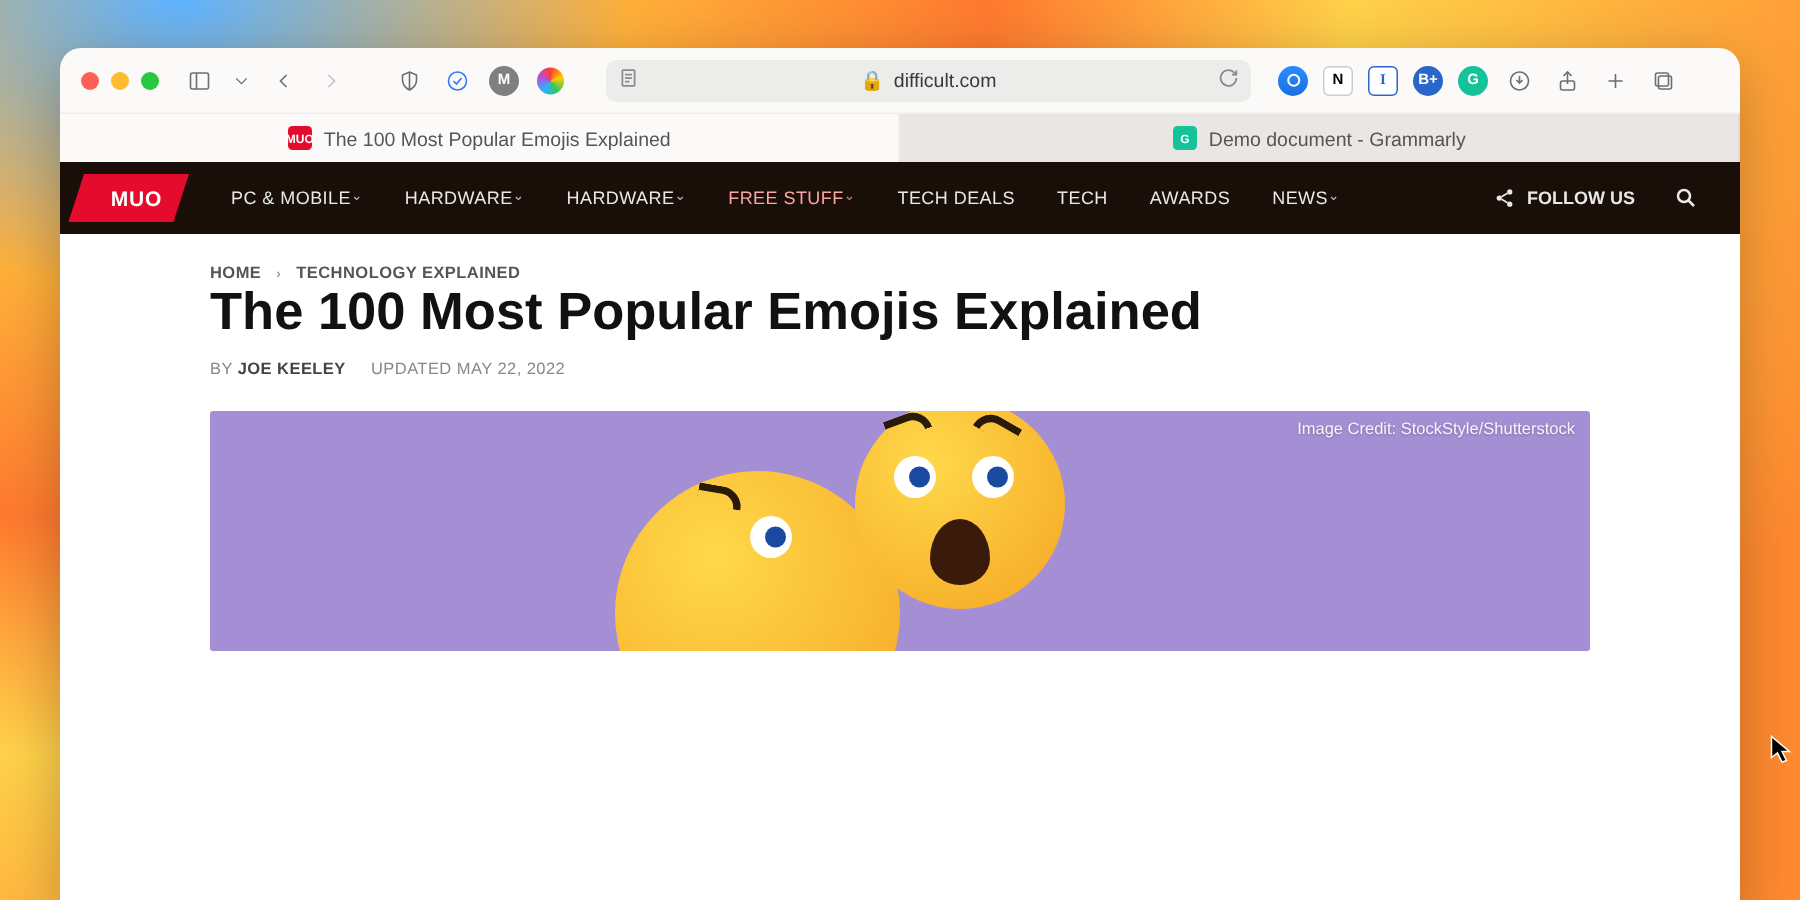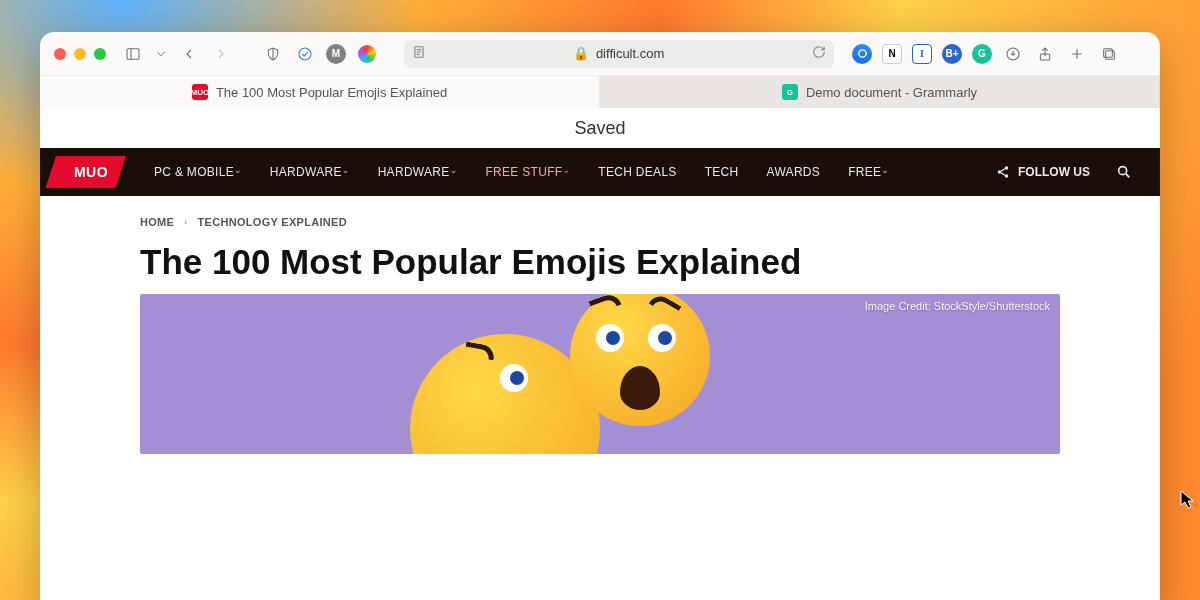--- a/index.html
+++ b/index.html
@@ -38,21 +38,21 @@
 .logo{width:70px;height:32px;position:relative;margin-right:12px}
 .logo-shape{position:absolute;inset:0;background:#e40b2c;transform:skewX(-18deg);transform-origin:left top}
 .logo-text{position:absolute;inset:0;display:flex;align-items:center;justify-content:center;color:#fff;font-weight:800;font-size:14px;letter-spacing:.5px}
 .navitem{color:#e8e8e8;font-size:12px;font-weight:400;letter-spacing:.3px;padding:0 12px;display:flex;align-items:flex-start;gap:0}
 .navitem.highlight{color:#fca5a5}
 .navitem .chev{font-size:9px;opacity:.8}
 .navspacer{flex:1}
 .follow{color:#e8e8e8;font-size:12px;font-weight:700;display:flex;align-items:center;gap:8px;padding:0 10px}
 .adrow{height:80px;display:flex;align-items:center;justify-content:center;color:#b8b8b8;font-size:22px;font-weight:700;border-bottom:1px solid #eee}
 .article{padding:20px 100px 0}
-.crumbs{font-size:11px;font-weight:700;color:#555;letter-spacing:.3px;display:flex;gap:10px;align-items:center;margin-bottom:14px}
+.crumbs{font-size:11px;font-weight:700;color:#555;letter-spacing:.3px;display:flex;gap:10px;align-items:center;}
 .crumbs .sep{color:#999;font-size:9px}
 h1.title{font-size:35px;font-weight:800;color:#111;line-height:1.15;margin-bottom:12px}
 .lede{font-size:16px;color:#333;line-height:1.5;margin-bottom:14px}
 .meta{font-size:11px;color:#888;letter-spacing:.3px;margin-bottom:22px}
 .meta .author{color:#444;font-weight:700}
 .hero{position:relative;height:160px;background:#a58fd4;border-radius:2px;overflow:hidden}
 .credit{position:absolute;top:6px;right:10px;font-size:11px;color:#fff;opacity:.9;text-shadow:0 1px 2px rgba(0,0,0,.3)}
 .emoji-blob{position:absolute;border-radius:50%;background:radial-gradient(circle at 35% 30%,#ffd84a,#f5a623)}
 .e1{width:190px;height:190px;left:270px;top:40px}
 .e2{width:140px;height:140px;left:430px;top:-8px}
@@ -176,21 +176,20 @@
       <span class="favicon muo">MUO</span>
       <span>The 100 Most Popular Emojis Explained</span>
     </div>
     <div class="tab inactive">
       <span class="favicon gram">G</span>
       <span>Demo document - Grammarly</span>
     </div>
   </div>
 
   <div class="content">
-    <div class="saved">Saved</div>
 
     <div class="sitebar">
       <div class="logo">
         <div class="logo-shape"></div>
         <div class="logo-text">MUO</div>
       </div>
       <div class="navitem">
           <span>PC &amp; MOBILE</span>
           <span class="chev">⌄</span>
         </div>
@@ -203,21 +202,21 @@
           <span class="chev">⌄</span>
         </div>
       <div class="navitem highlight">
           <span>FREE STUFF</span>
           <span class="chev">⌄</span>
         </div>
       <div class="navitem">TECH DEALS</div>
       <div class="navitem">TECH</div>
       <div class="navitem">AWARDS</div>
       <div class="navitem">
-          <span>FREE</span>
+          <span>NEWS</span>
           <span class="chev">⌄</span>
         </div>
       <div class="navspacer"></div>
       <div class="follow">
         <svg width="14" height="14" viewBox="0 0 24 24" fill="#e8e8e8">
             <circle cx="18" cy="5" r="3"></circle>
             <circle cx="6" cy="12" r="3"></circle>
             <circle cx="18" cy="19" r="3"></circle>
             <path d="M8.6 10.5l6.8-4M8.6 13.5l6.8 4" stroke="#e8e8e8" stroke-width="2"></path>
           </svg>
@@ -232,20 +231,27 @@
     </div>
 
 
     <div class="article">
       <div class="crumbs">
         <span>HOME</span>
         <span class="sep">›</span>
         <span>TECHNOLOGY EXPLAINED</span>
       </div>
       <h1 class="title">The 100 Most Popular Emojis Explained</h1>
+      <div class="meta">
+        <span>BY</span>
+        <span class="author">JOE KEELEY</span>
+        &nbsp;&nbsp;&nbsp;
+        <span>UPDATED</span>
+        <span>MAY 22, 2022</span>
+      </div>
       <div class="hero">
         <div class="credit">Image Credit: StockStyle/Shutterstock</div>
         <div class="emoji-blob e1">
           <div class="brow" style="left:55px;top:10px"></div>
           <div class="eye" style="left:90px;top:30px"></div>
         </div>
         <div class="emoji-blob e2">
           <div class="brow" style="left:20px;top:10px;transform:rotate(-20deg)"></div>
           <div class="brow" style="left:80px;top:12px;transform:rotate(30deg) scaleX(-1)"></div>
           <div class="eye" style="left:26px;top:38px"></div>

